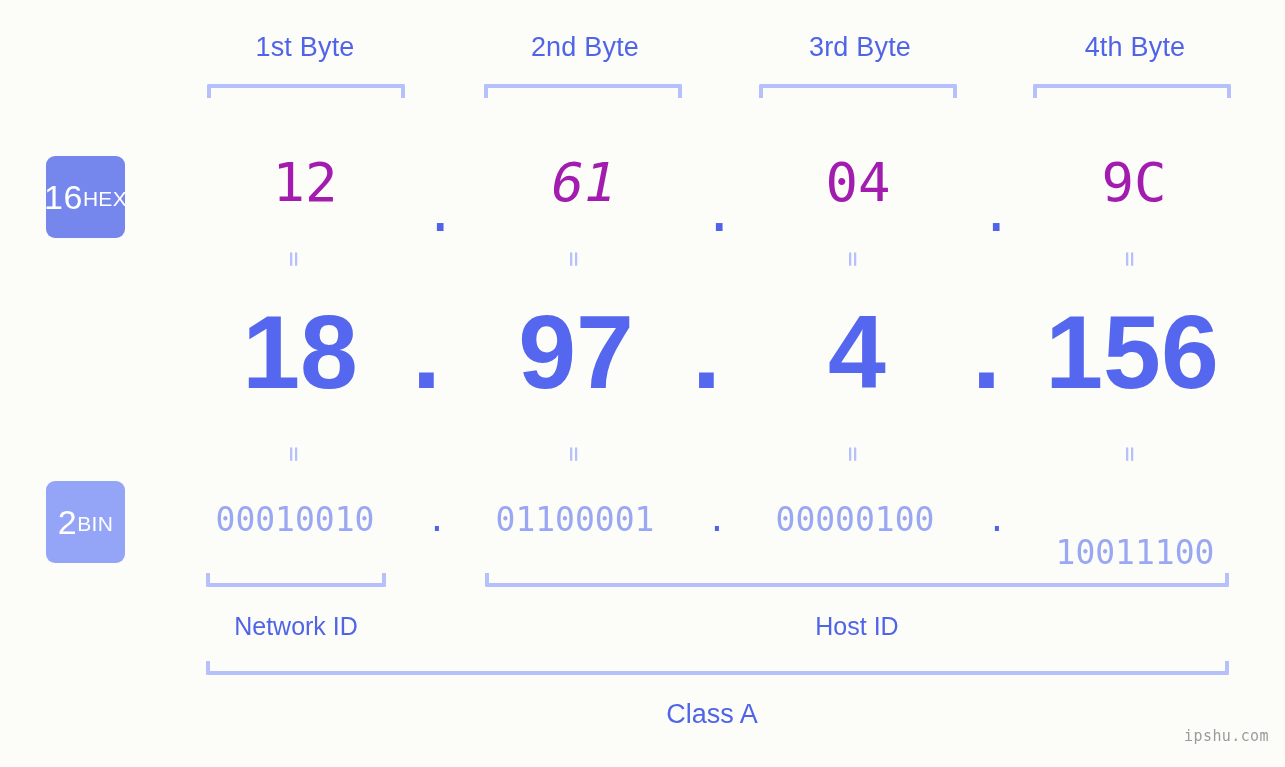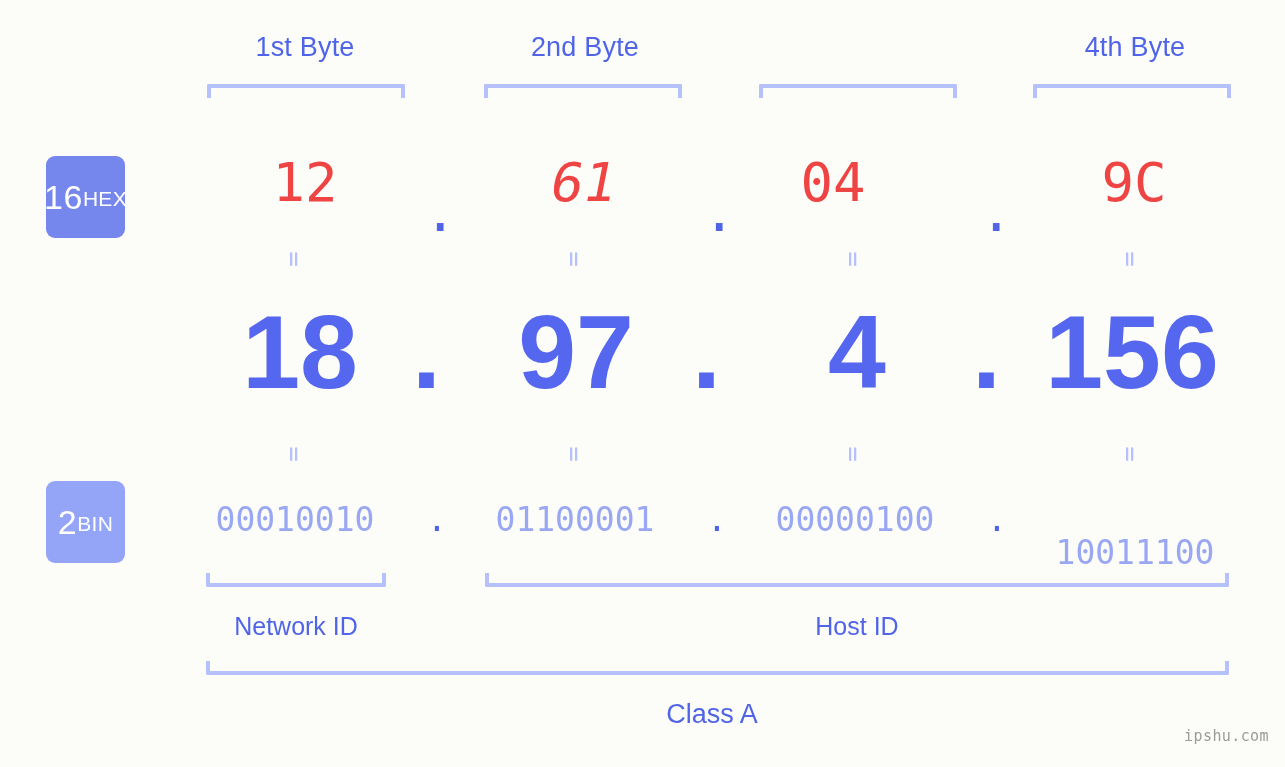--- a/index.html
+++ b/index.html
@@ -52,21 +52,21 @@
   
   .val {
     position:absolute;
     text-align:center;
     white-space:nowrap;
     line-height:1;
   }
   .row-hex .val {
     font-family:"DejaVu Sans Mono", monospace;
     font-size:54px;
-    color:#ef4444;
+    color:#a21caf;
     top:156px;
   }
   .row-hex .dot {
     position:absolute; top:186px;
     font-family:"DejaVu Sans Mono", monospace;
     font-size:54px; color:#5064e8; line-height:1;
   }
   .row-dec .val {
     font-family:"Liberation Sans", sans-serif;
     font-weight:700;
@@ -119,20 +119,21 @@
     font-size:15px; color:#9b9b9b; letter-spacing:.4px;
   }
 </style>
 </head>
 <body>
 
 <div id="stage">
 
   <div class="byte-label" style="left:205px; width:200px;">1st Byte</div>
   <div class="byte-label" style="left:485px; width:200px;">2nd Byte</div>
+  <div class="byte-label" style="left:760px; width:200px;">3rd Byte</div>
   <div class="byte-label" style="left:1035px; width:200px;">4th Byte</div>
 
   <div class="bracket-top" style="left:207px; top:84px; width:198px;"></div>
   <div class="bracket-top" style="left:484px; top:84px; width:198px;"></div>
   <div class="bracket-top" style="left:759px; top:84px; width:198px;"></div>
   <div class="bracket-top" style="left:1033px; top:84px; width:198px;"></div>
 
   <div class="badge" style="top:156px; background:#7586ec;">
     <span class="num">16</span>
     <span class="abbr">HEX</span>
@@ -140,21 +141,21 @@
   <div class="badge" style="top:481px; background:#94a4f7;">
     <span class="num">2</span>
     <span class="abbr">BIN</span>
   </div>
 
   <div class="row-hex">
     <div class="val" style="left:205px; width:200px;">12</div>
     <div class="dot" style="left:424px;">.</div>
     <div class="val" style="left:484px; width:200px;font-style:italic;">61</div>
     <div class="dot" style="left:703px;">.</div>
-    <div class="val" style="left:733px; width:200px;">04</div>
+    <div class="val" style="left:758px; width:200px;">04</div>
     <div class="dot" style="left:980px;">.</div>
     <div class="val" style="left:1034px; width:200px;">9C</div>
   </div>
 
   <div class="eq" style="left:286px; top:246px;">=</div>
   <div class="eq" style="left:566px; top:246px;">=</div>
   <div class="eq" style="left:845px; top:246px;">=</div>
   <div class="eq" style="left:1122px; top:246px;">=</div>
 
   <div class="row-dec">

